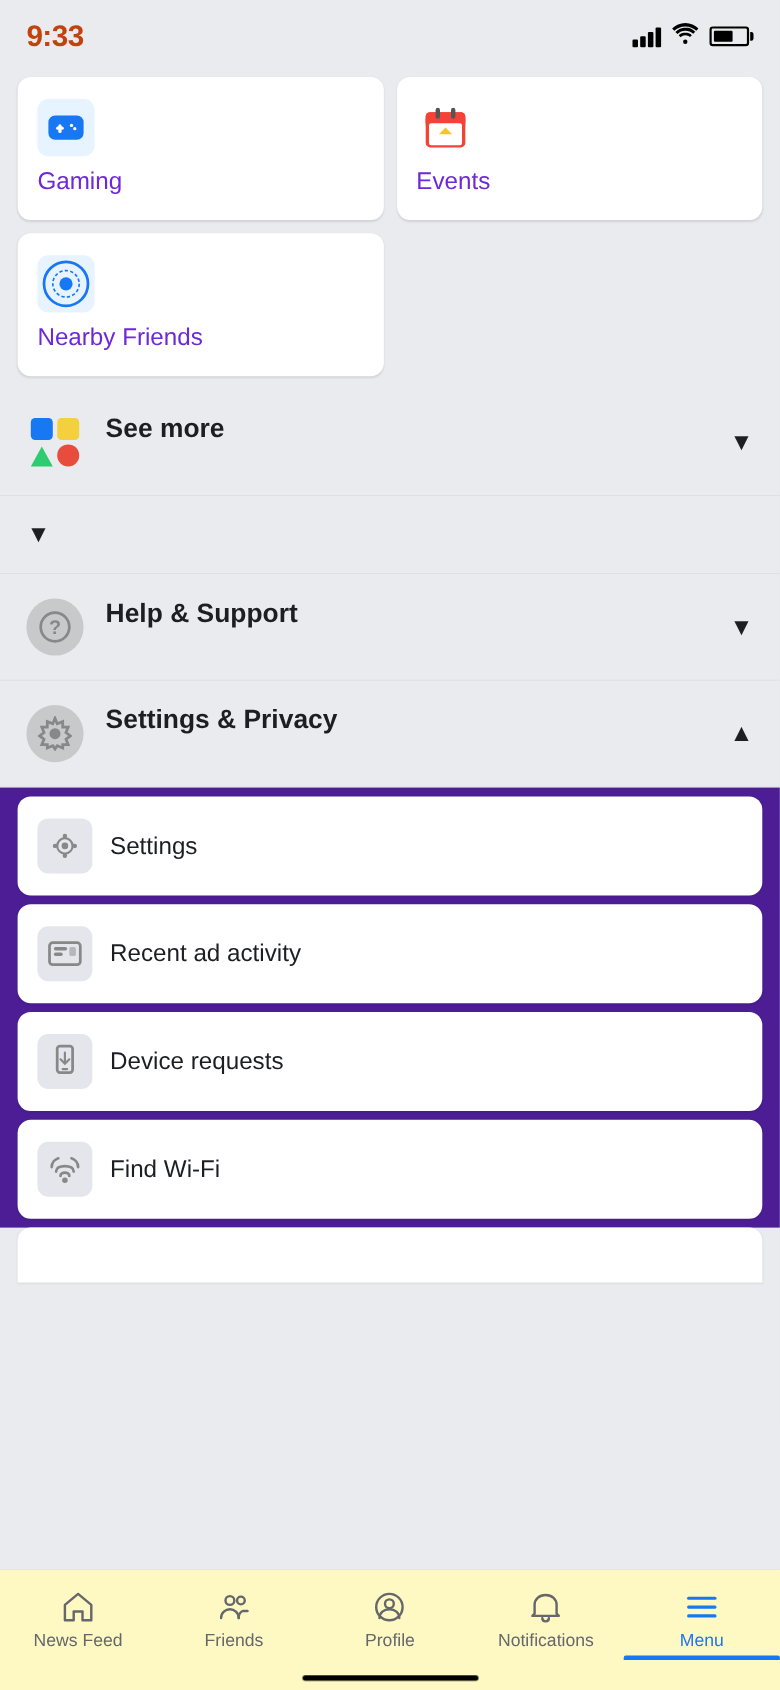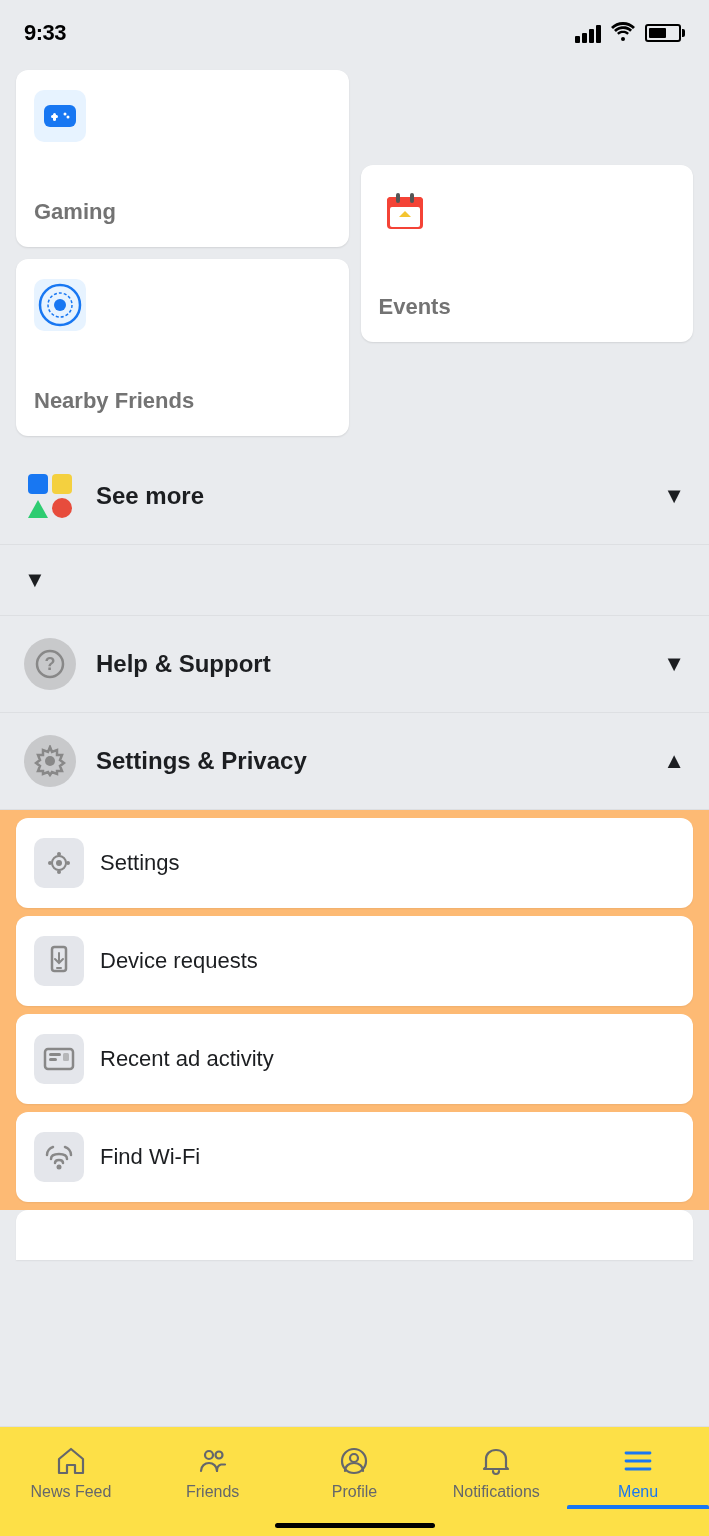--- a/index.html
+++ b/index.html
@@ -15,23 +15,23 @@
     
     .status-bar {
       display: flex;
       justify-content: space-between;
       align-items: center;
       padding: 14px 24px 8px 24px;
       background: #e9ebee;
       height: 60px;
     }
     .status-time {
-      font-size: 22px;
+      font-size: 27px;
       font-weight: 700;
-      color: #000000;
+      color: #c2410c;
       letter-spacing: -0.5px;
     }
     .status-icons {
       display: flex;
       align-items: center;
       gap: 10px;
     }
     .signal-bars {
       display: flex;
       align-items: flex-end;
@@ -91,21 +91,20 @@
       display: flex;
       flex-direction: column;
       gap: 12px;
       flex: 1;
     }
     .cards-right {
       display: flex;
       flex-direction: column;
       gap: 28px;
       flex: 1;
-      justify-content: center;
     }
     .card {
       background: #fff;
       border-radius: 12px;
       padding: 20px 18px 22px 18px;
       display: flex;
       flex-direction: column;
       gap: 10px;
       box-shadow: 0 1px 2px rgba(0,0,0,0.1);
     }
@@ -113,23 +112,22 @@
       width: 52px;
       height: 52px;
       border-radius: 10px;
       display: flex;
       align-items: center;
       justify-content: center;
       font-size: 30px;
     }
     .card-label {
       font-size: 22px;
-      font-weight: 700;
-      color: #737373;
-      margin-top: 47px;
+      font-weight: 400;
+      color: #6d28d9;
     }
 
     
     .gaming-icon {
       background: #e7f3ff;
       color: #1877f2;
       font-size: 28px;
     }
 
     
@@ -152,21 +150,21 @@
       display: flex;
       align-items: center;
       justify-content: space-between;
       padding: 22px 24px;
       background: #e9ebee;
       border-bottom: 1px solid #dddfe2;
       cursor: pointer;
     }
     .menu-item-left {
       display: flex;
-      align-items: center;
+      align-items: flex-start;
       gap: 20px;
     }
     .menu-item-icon {
       width: 52px;
       height: 52px;
       border-radius: 50%;
       background: #d8d8d8;
       display: flex;
       align-items: center;
       justify-content: center;
@@ -189,21 +187,21 @@
       width: 52px;
       height: 52px;
       display: flex;
       align-items: center;
       justify-content: center;
       flex-shrink: 0;
     }
 
     
     .sub-items-container {
-      background: #fdba74;
+      background: #4c1d95;
       padding: 8px 16px;
       display: flex;
       flex-direction: column;
       gap: 8px;
     }
     .sub-item {
       background: #fff;
       border-radius: 12px;
       padding: 20px 18px;
       display: flex;
@@ -228,21 +226,21 @@
       font-weight: 500;
       color: #1c1e21;
     }
 
     
     .bottom-nav {
       position: fixed;
       bottom: 0;
       left: 0;
       width: 709px;
-      background: #fde047;
+      background: #fef9c3;
       border-top: 1px solid #dddfe2;
       display: flex;
       align-items: center;
       height: 110px;
       padding-bottom: 20px;
     }
     .nav-item {
       flex: 1;
       display: flex;
       flex-direction: column;
@@ -424,39 +422,39 @@
             <circle cx="7" cy="16" r="2" fill="#888"></circle>
             <circle cx="25" cy="16" r="2" fill="#888"></circle>
           </svg>
         </div>
         <span class="sub-item-label">Settings</span>
       </div>
 
       <div class="sub-item">
         <div class="sub-item-icon">
           <svg width="32" height="32" viewBox="0 0 32 32">
+            <rect x="2" y="6" width="28" height="20" rx="3" fill="none" stroke="#888" stroke-width="2.5"></rect>
+            <rect x="6" y="10" width="12" height="3" rx="1.5" fill="#888"></rect>
+            <rect x="6" y="15" width="8" height="3" rx="1.5" fill="#888"></rect>
+            <rect x="20" y="10" width="6" height="8" rx="1.5" fill="#888" opacity="0.5"></rect>
+          </svg>
+        </div>
+        <span class="sub-item-label">Recent ad activity</span>
+      </div>
+
+      <div class="sub-item">
+        <div class="sub-item-icon">
+          <svg width="32" height="32" viewBox="0 0 32 32">
             <rect x="9" y="2" width="14" height="24" rx="2.5" fill="none" stroke="#888" stroke-width="2.5"></rect>
             <rect x="13" y="22" width="6" height="2" rx="1" fill="#888"></rect>
             <line x1="16" y1="8" x2="16" y2="16" stroke="#888" stroke-width="2" stroke-linecap="round"></line>
             <polyline points="12,14 16,18 20,14" fill="none" stroke="#888" stroke-width="2" stroke-linecap="round"></polyline>
           </svg>
         </div>
         <span class="sub-item-label">Device requests</span>
-      </div>
-
-      <div class="sub-item">
-        <div class="sub-item-icon">
-          <svg width="32" height="32" viewBox="0 0 32 32">
-            <rect x="2" y="6" width="28" height="20" rx="3" fill="none" stroke="#888" stroke-width="2.5"></rect>
-            <rect x="6" y="10" width="12" height="3" rx="1.5" fill="#888"></rect>
-            <rect x="6" y="15" width="8" height="3" rx="1.5" fill="#888"></rect>
-            <rect x="20" y="10" width="6" height="8" rx="1.5" fill="#888" opacity="0.5"></rect>
-          </svg>
-        </div>
-        <span class="sub-item-label">Recent ad activity</span>
       </div>
 
       <div class="sub-item">
         <div class="sub-item-icon">
           <svg width="32" height="32" viewBox="0 0 32 32">
             <path d="M4 14 C4 10 7 7 10 6" fill="none" stroke="#888" stroke-width="2.5" stroke-linecap="round"></path>
             <path d="M22 6 C25 7 28 10 28 14" fill="none" stroke="#888" stroke-width="2.5" stroke-linecap="round"></path>
             <path d="M8 18 C8 15 11 13 16 13 C21 13 24 15 24 18" fill="none" stroke="#888" stroke-width="2.5" stroke-linecap="round"></path>
             <path d="M12 22 C12 20 14 19 16 19 C18 19 20 20 20 22" fill="none" stroke="#888" stroke-width="2.5" stroke-linecap="round"></path>
             <circle cx="16" cy="26" r="2.5" fill="#888"></circle>

